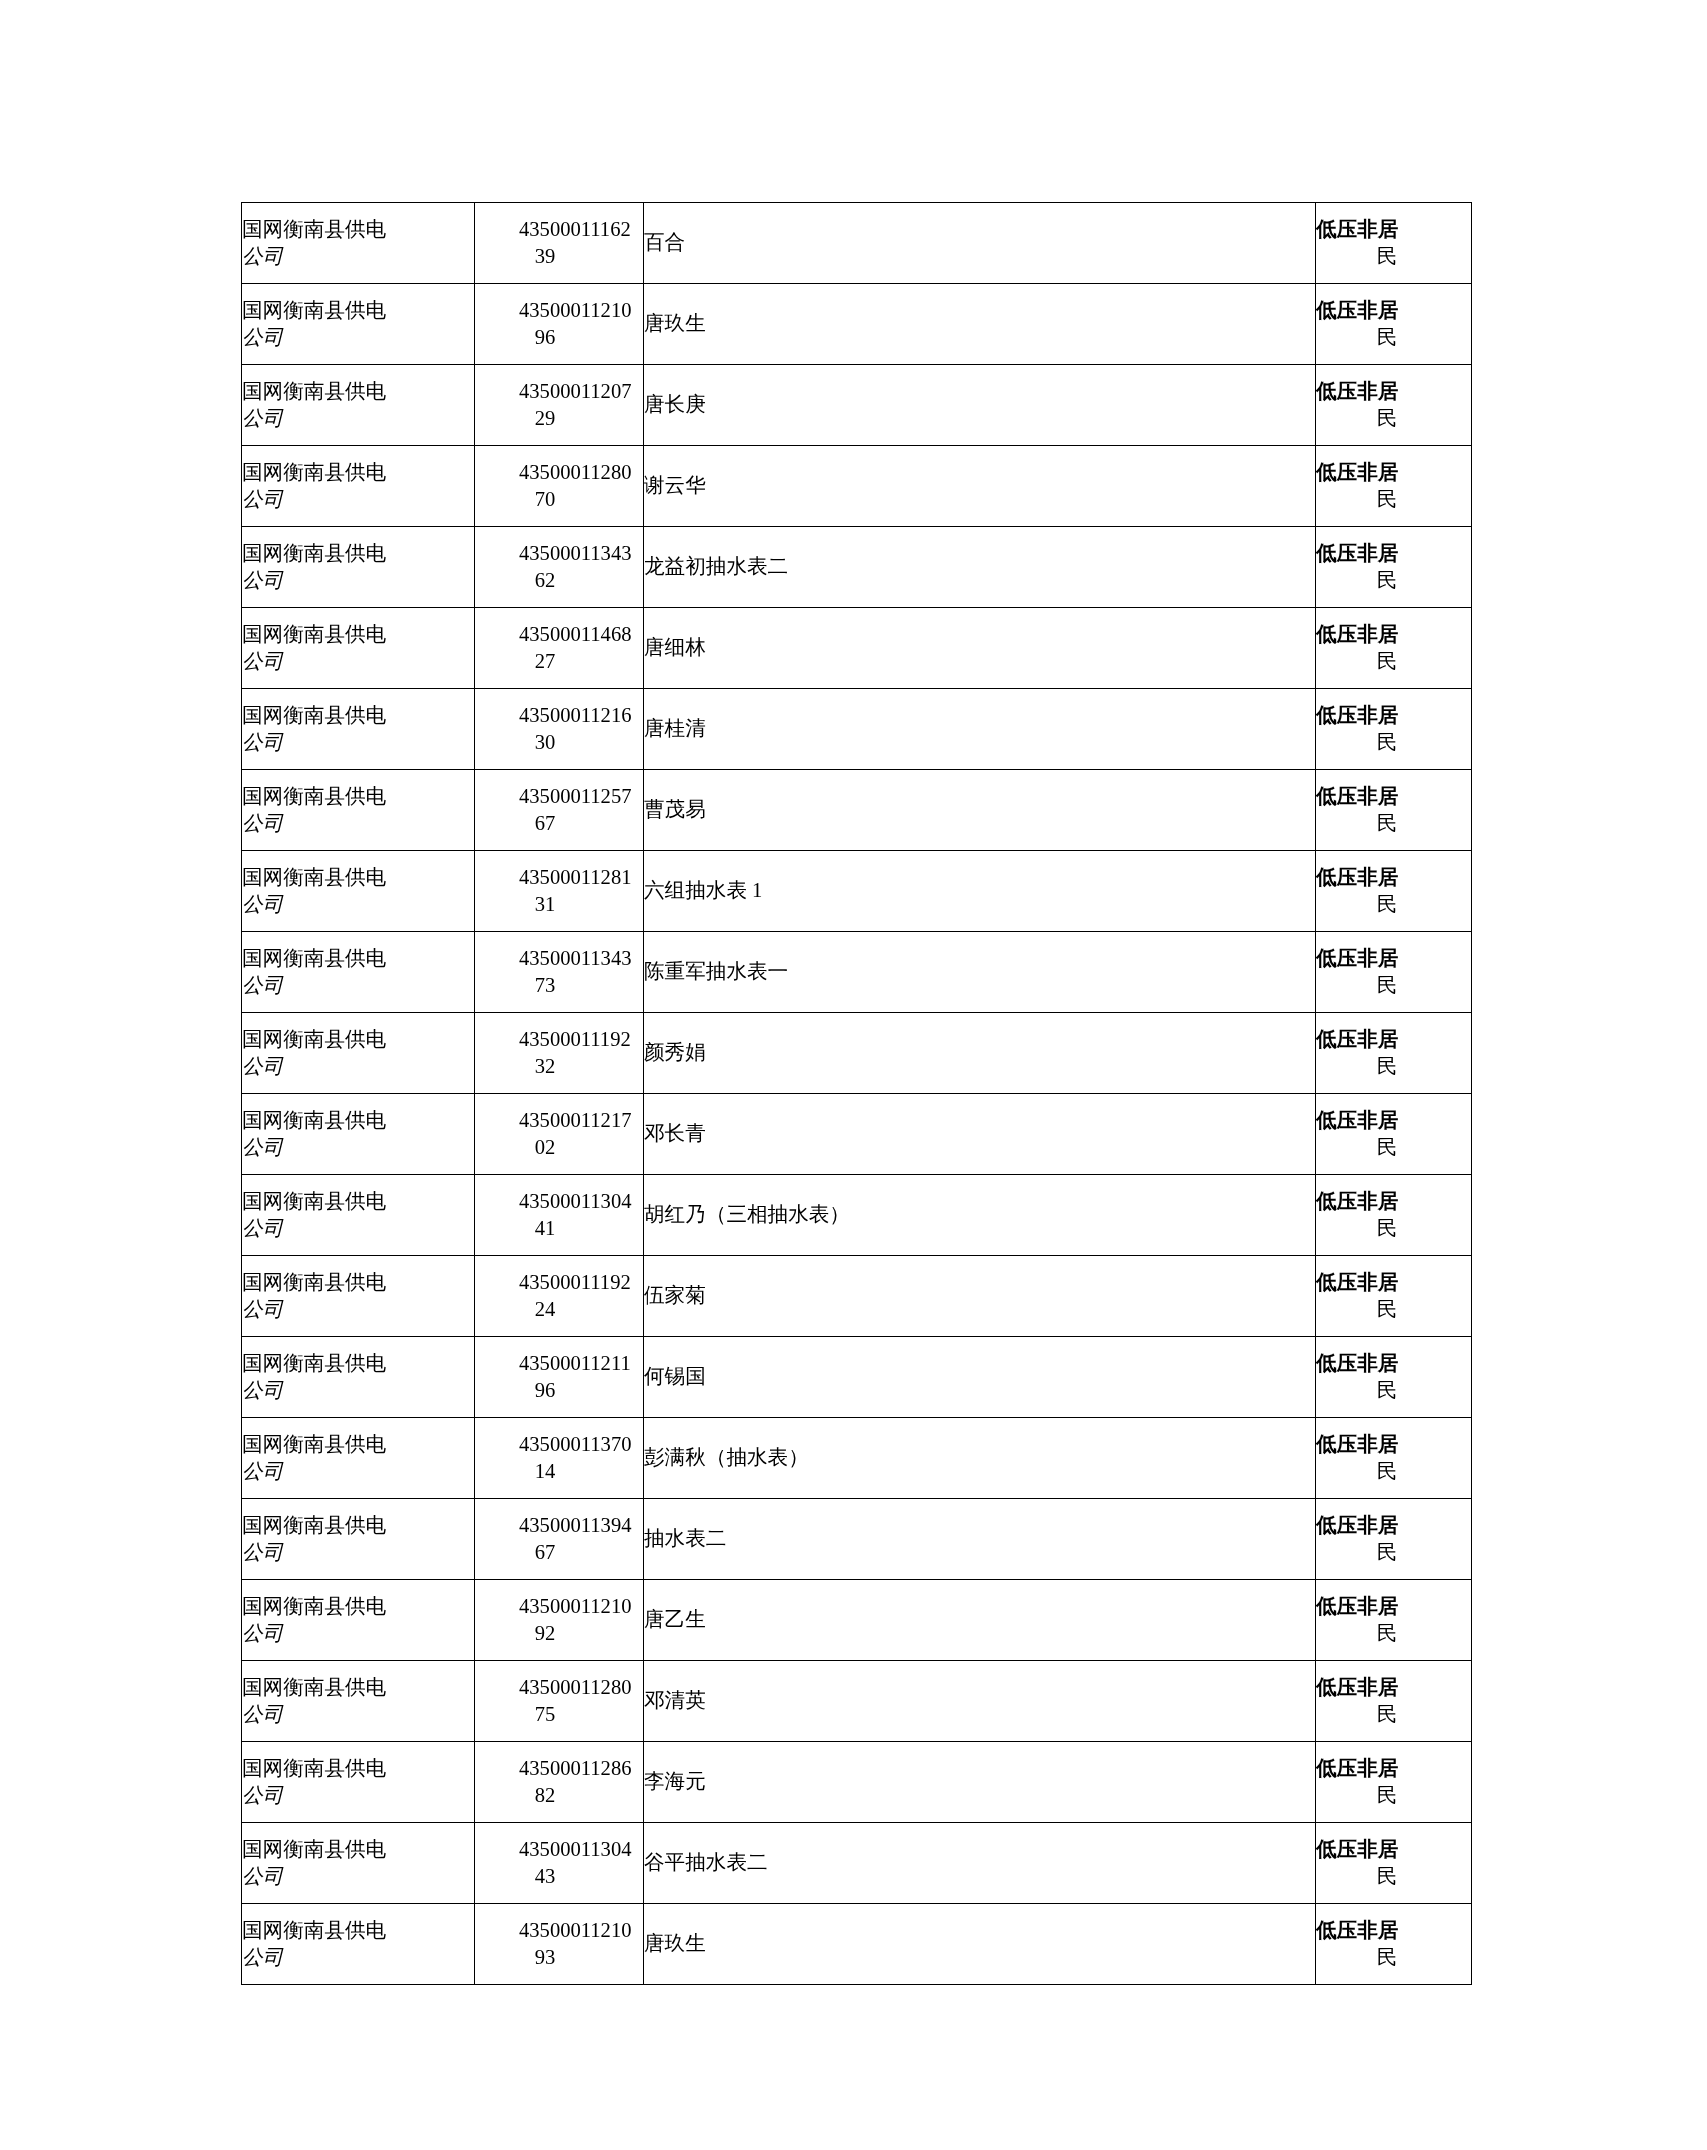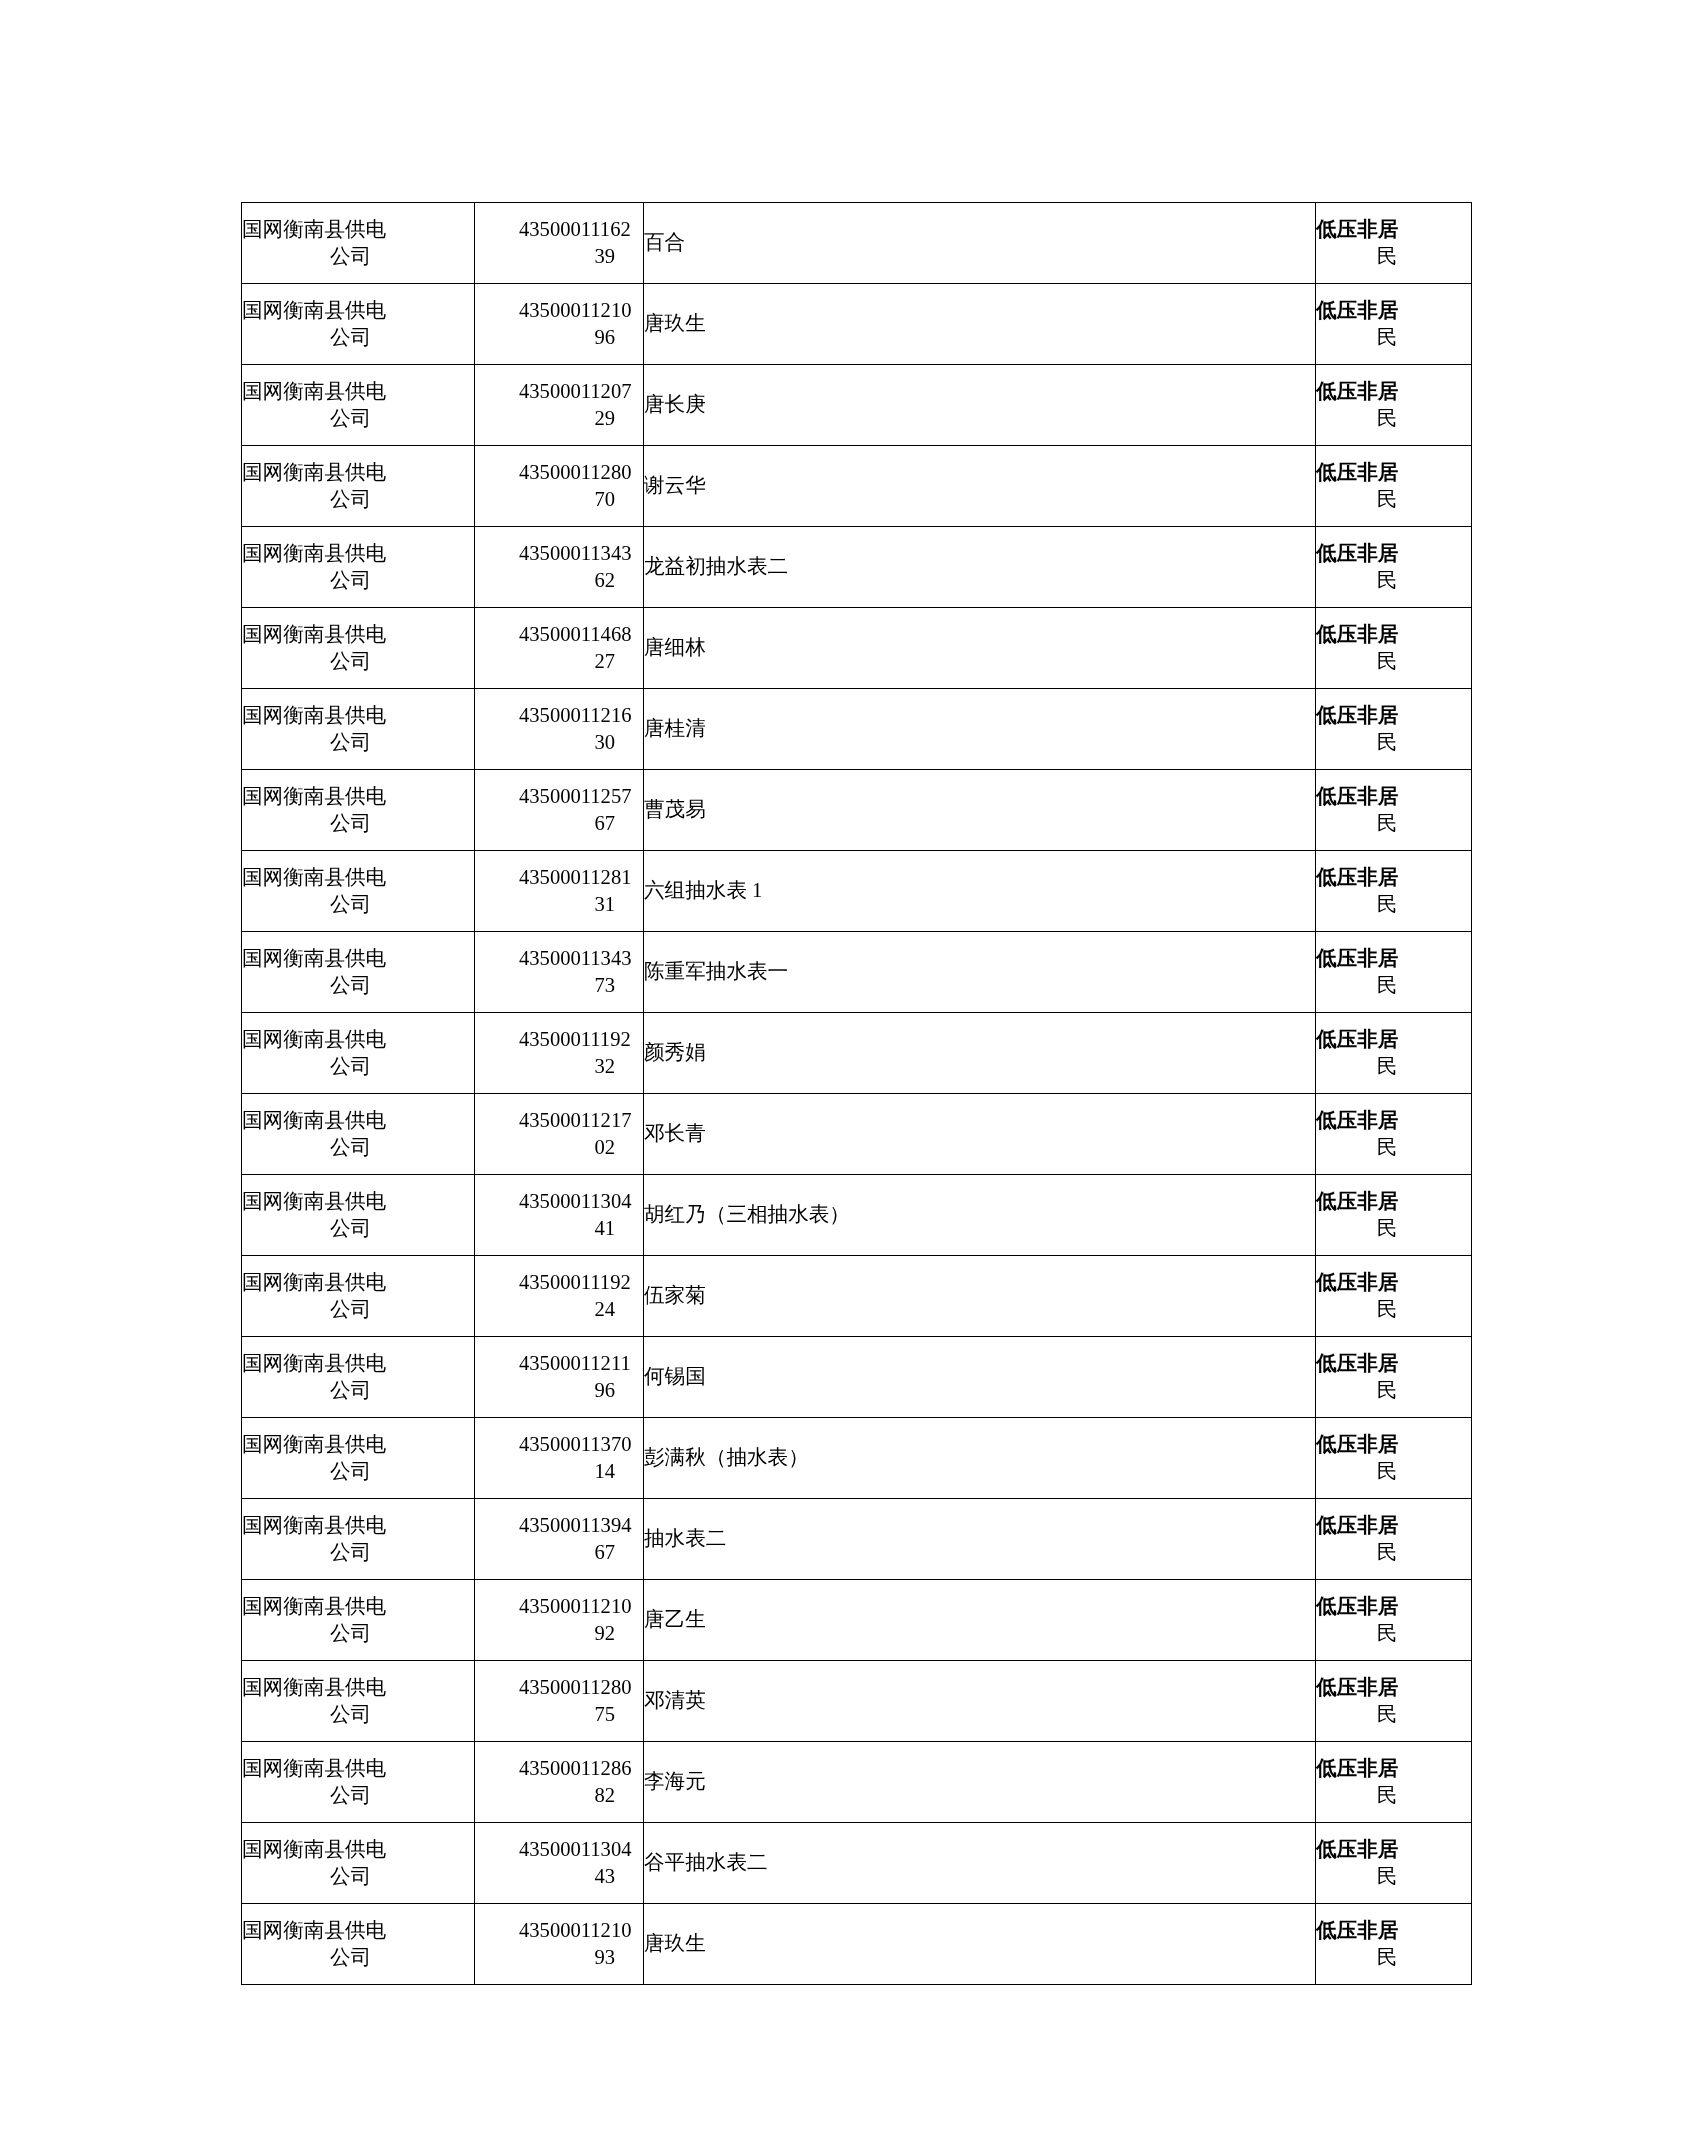--- a/index.html
+++ b/index.html
@@ -52,23 +52,23 @@
     margin-top: 14px;
   }
   td.col-type {
     width: 155px;
     text-align: left;
     vertical-align: top;
     padding-top: 8.6px;
     padding-left: 13px;
   }
   .company-line1 { display: block; }
-  .company-line2 { display: block; text-align: center; padding-right: 14.6px; }
+  .company-line2 { display: block; padding-right: 14.6px; font-style: italic; }
   .num-line1 { display: block; margin-left: 44px; }
-  .num-line2 { display: block; text-align: right; padding-right: 28px; }
+  .num-line2 { display: block; text-align: center; padding-right: 28px; }
   .type-line1 { display: block; font-weight: bold; }
   .type-line2 { display: block; text-align: center; padding-right: 13px; }
 </style>
 </head>
 <body>
 
 <div class="page">
   <table class="doc-table">
     <tbody id="table-body">
         <tr>

